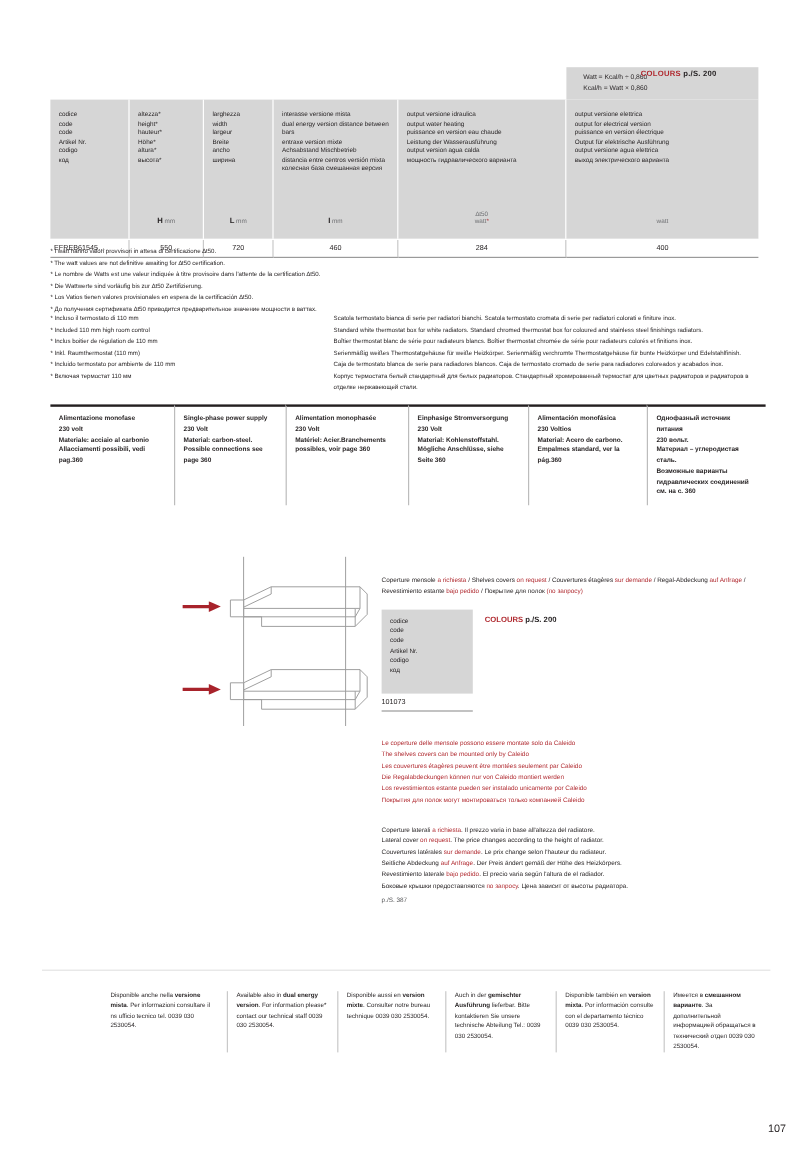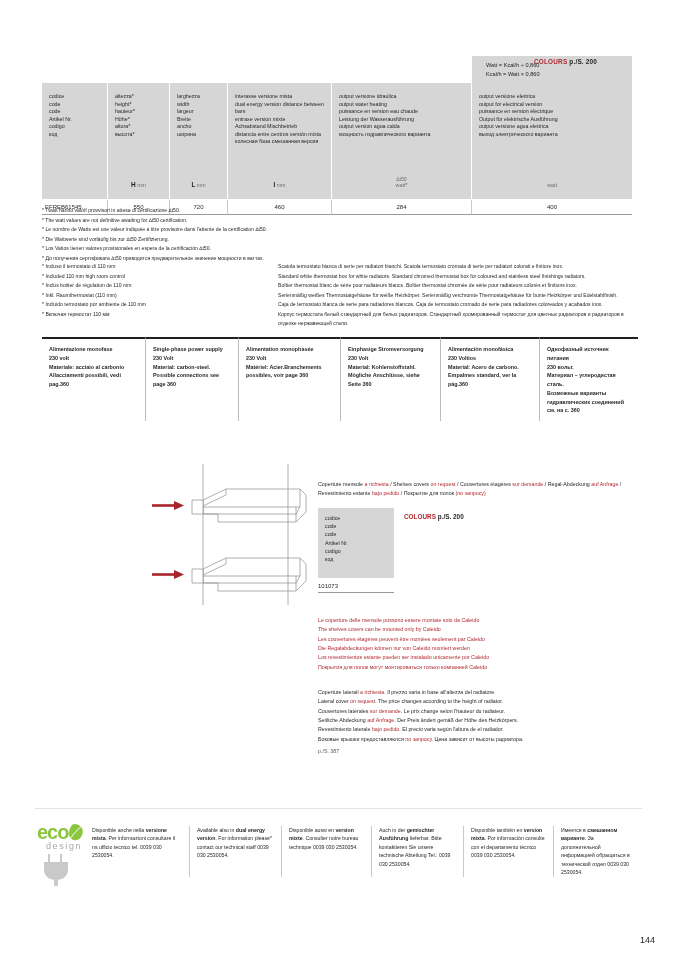--- a/index.html
+++ b/index.html
@@ -341,37 +341,23 @@
       <div><span>Coperture laterali </span><span class="red">a richiesta</span><span>. Il prezzo varia in base all'altezza del radiatore.</span></div>
       <div><span>Lateral cover </span><span class="red">on request</span><span>. The price changes according to the height of radiator.</span></div>
       <div><span>Couvertures latérales </span><span class="red">sur demande</span><span>. Le prix change selon l'hauteur du radiateur.</span></div>
       <div><span>Seitliche Abdeckung </span><span class="red">auf Anfrage</span><span>. Der Preis ändert gemäß der Höhe des Heizkörpers.</span></div>
       <div><span>Revestimiento laterale </span><span class="red">bajo pedido</span><span>. El precio varia según l'altura de el radiador.</span></div>
       <div><span>Боковые крышки предоставляются </span><span class="red">по запросу</span><span>. Цена зависит от высоты радиатора.</span></div>
     </div>
   <div class="ps-ref">p./S. 387</div>
 
   <div class="eco-rule"></div>
-  <div class="eco-logo">
-    <svg width="56" height="70" viewBox="0 0 56 70">
-      <text x="1" y="21" font-family="Liberation Sans, sans-serif" font-size="20" font-weight="bold" fill="#8cc63f" letter-spacing="-1">eco</text>
-      <path d="M38,6 C46,6 49,13 45,19 C41,25 33,22 33,16 C33,10 36,6 38,6 Z" fill="#8cc63f"></path>
-      <path d="M34,21 C38,15 42,11 46,8" stroke="#ffffff" stroke-width="1" fill="none"></path>
-      <text x="10" y="31" font-family="Liberation Sans, sans-serif" font-size="9" fill="#a8a8a8" letter-spacing="1.6">design</text>
-      <g fill="#c9c9c9">
-        <path d="M14,36 L14,44 L12,44 L12,36 Z"></path>
-        <path d="M26,36 L26,44 L24,44 L24,36 Z"></path>
-        <path d="M8,44 L32,44 L32,52 C32,58 27,62 20,62 C13,62 8,58 8,52 Z"></path>
-        <path d="M18,62 L22,62 L22,68 L18,68 Z"></path>
-      </g>
-    </svg>
-  </div>
   <div class="eco-cols" id="eco-cols">
       <div class="eco-col ec0"><span>Disponible anche nella </span><b>versione mista</b><span>. Per informazioni consultare il ns ufficio tecnico tel. 0039 030 2530054.</span></div>
       <div class="eco-col ec1"><span>Available also in </span><b>dual energy version</b><span>. For information please* contact our technical staff 0039 030 2530054.</span></div>
       <div class="eco-col ec2"><span>Disponible aussi en </span><b>version mixte</b><span>. Consulter notre bureau technique 0039 030 2530054.</span></div>
       <div class="eco-col ec3"><span>Auch in der </span><b>gemischter Ausführung</b><span> lieferbar. Bitte kontaktieren Sie unsere technische Abteilung Tel.: 0039 030 2530054.</span></div>
       <div class="eco-col ec4"><span>Disponible también en </span><b>version mixta</b><span>. Por información consulte con el departamento técnico 0039 030 2530054.</span></div>
       <div class="eco-col ec5"><span>Имеется в </span><b>смешанном варианте</b><span>. За дополнительной информацией обращаться в технический отдел 0039 030 2530054.</span></div>
     </div>
 
-  <div class="page-no">144</div>
+  <div class="page-no">107</div>
 </div>
 
 </body></html>

